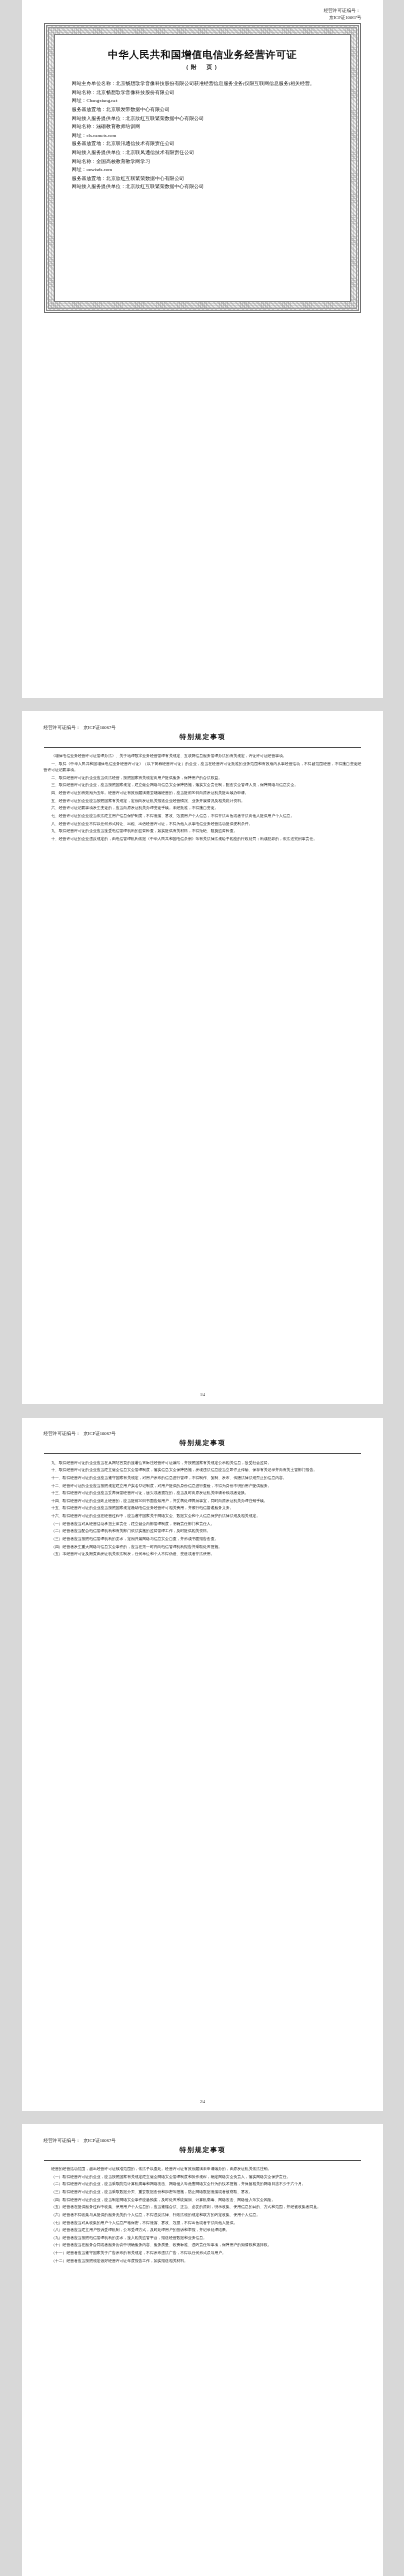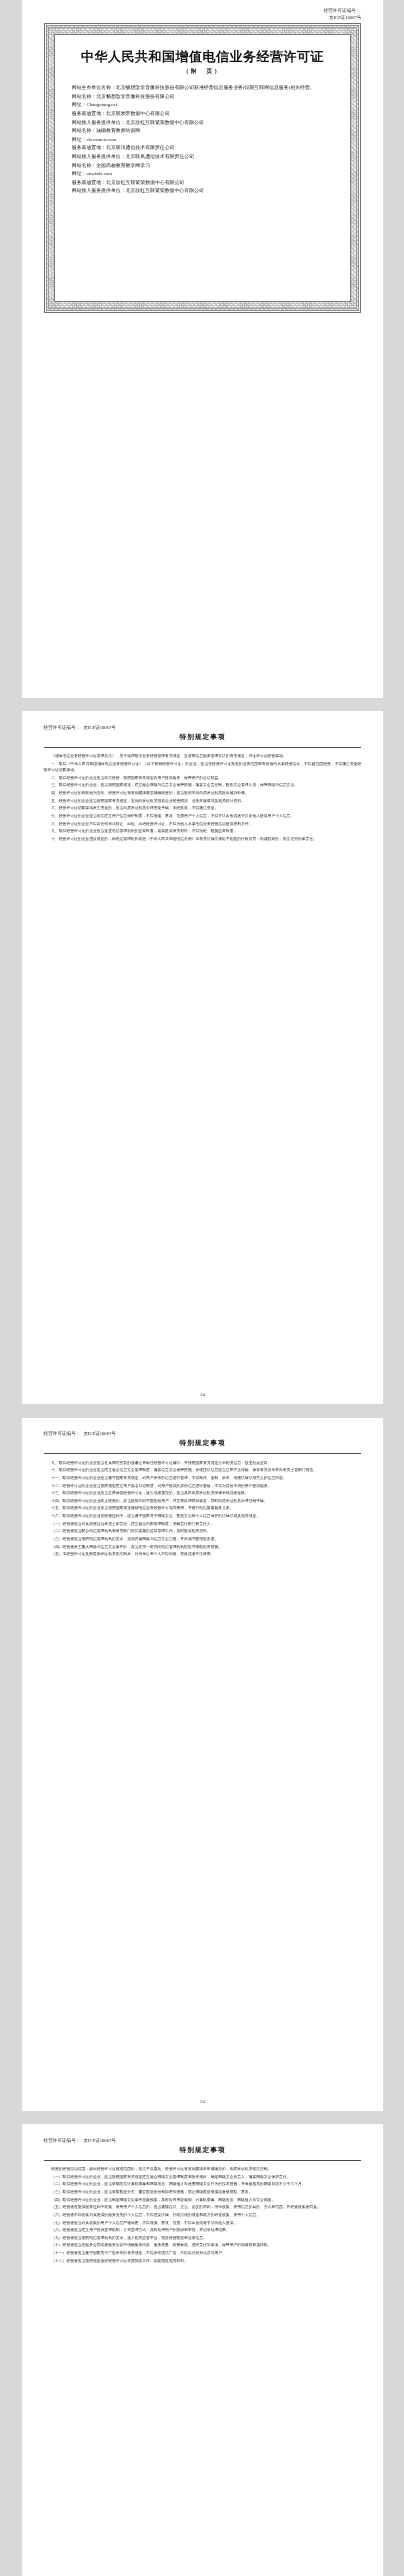--- a/index.html
+++ b/index.html
@@ -55,21 +55,21 @@
       repeating-linear-gradient(90deg, rgba(150,150,150,0.35) 0px, rgba(150,150,150,0.35) 0.5px, transparent 0.5px, transparent 2.1px);
   }
   .frame-inner {
     border: 0.5px solid #7d7d7d;
     background: #ffffff;
     padding: 9.3px 13.4px 15.5px 13.4px;
     min-height: 242px;
   }
   .cert-title {
     text-align: center;
-    font-size: 13px;
+    font-size: 10px;
     font-weight: bold;
     letter-spacing: 0.5px;
     color: #111;
     margin: 4.1px 0 2.1px 0;
   }
   .cert-subtitle {
     text-align: center;
     font-size: 5.7px;
     font-weight: bold;
     color: #111;

